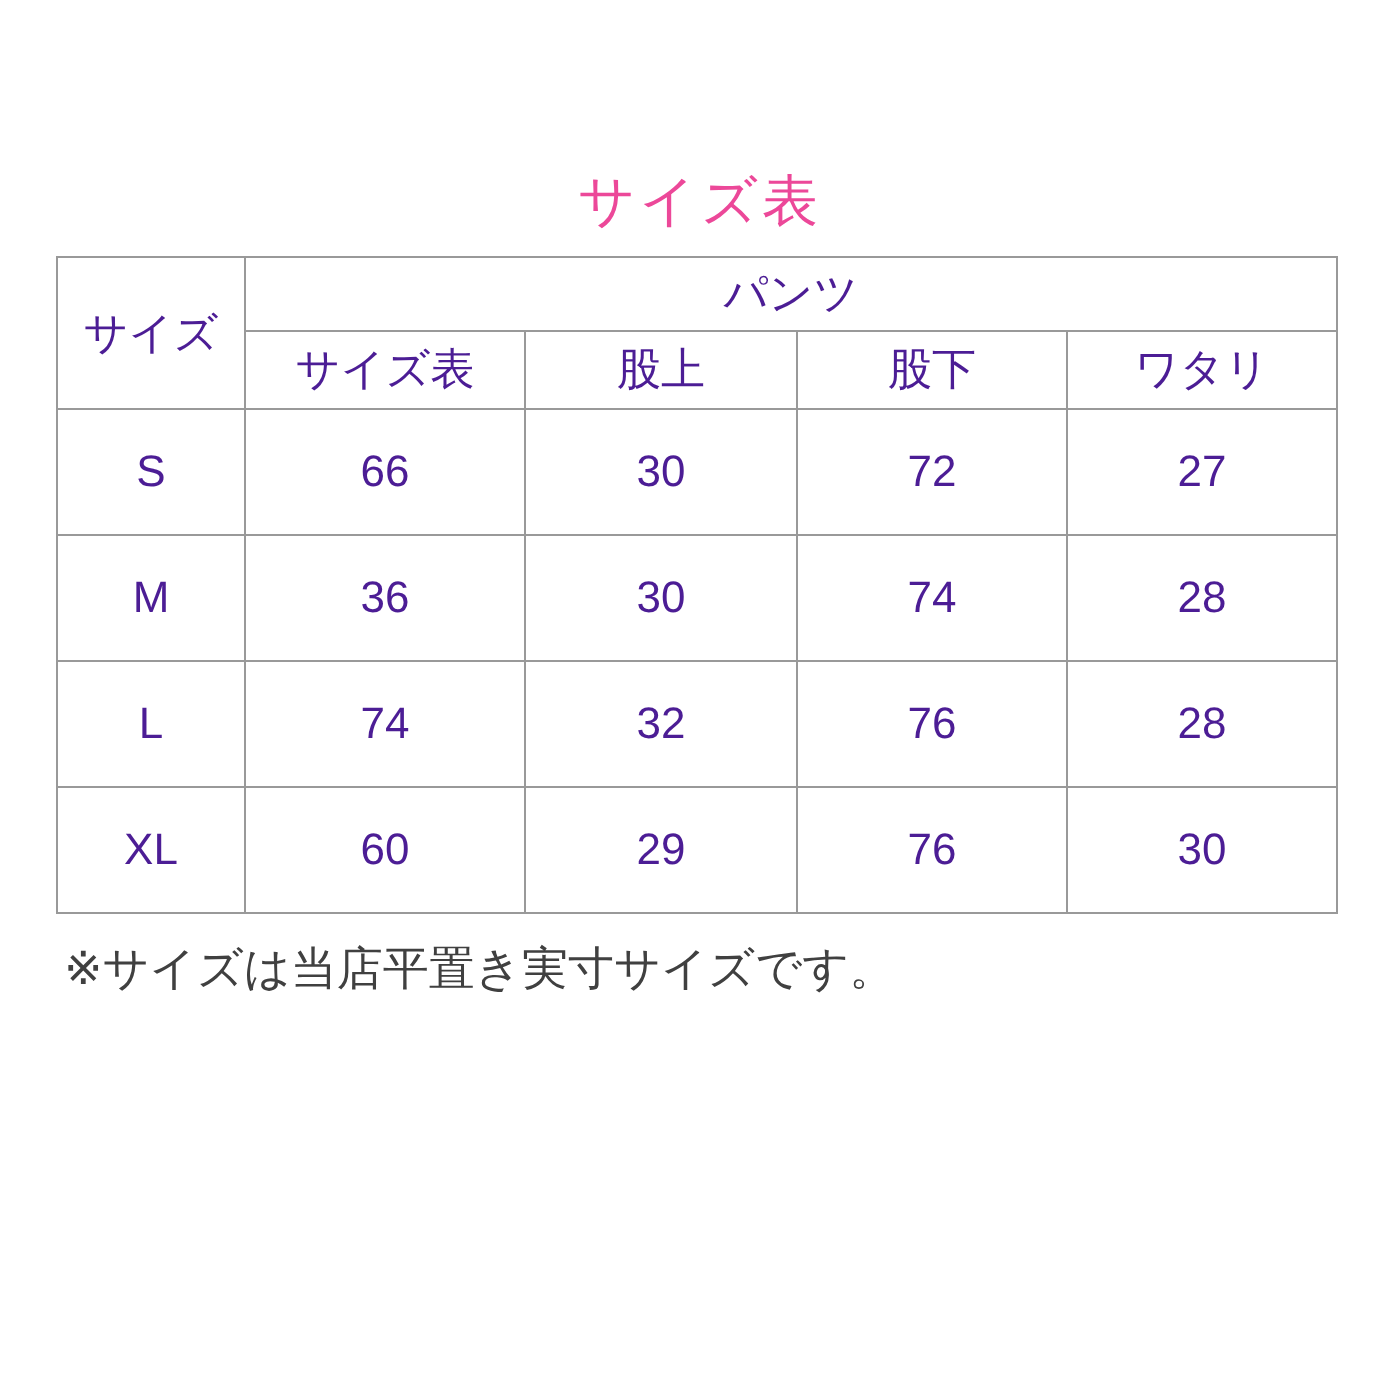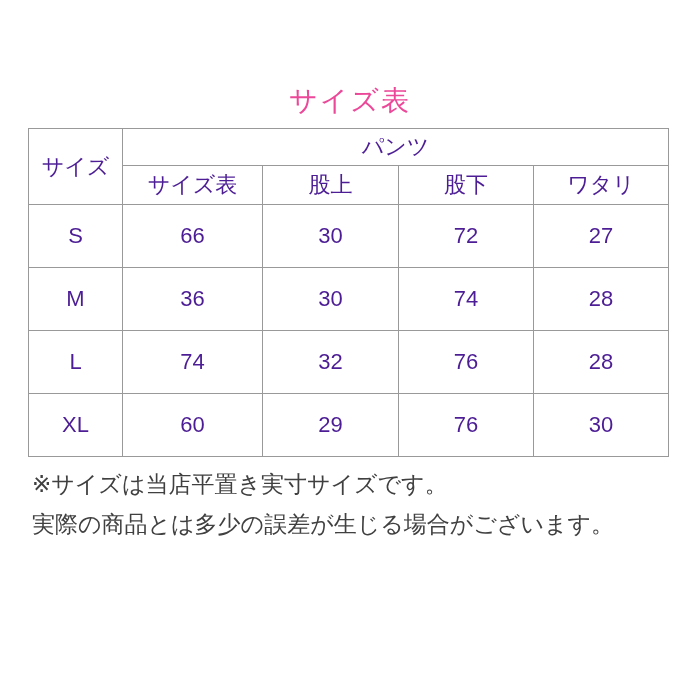--- a/index.html
+++ b/index.html
@@ -119,16 +119,15 @@
         <td>60</td>
         <td>29</td>
         <td>76</td>
         <td>30</td>
       </tr>
     </tbody>
   </table>
 
   <div class="notes">
     <div class="note-line">※サイズは当店平置き実寸サイズです。</div>
-    <div class="note-line">実際の商品とは多少の誤差が生じる場合がございます。</div>
   </div>
 
 </div>
 
 </body></html>

